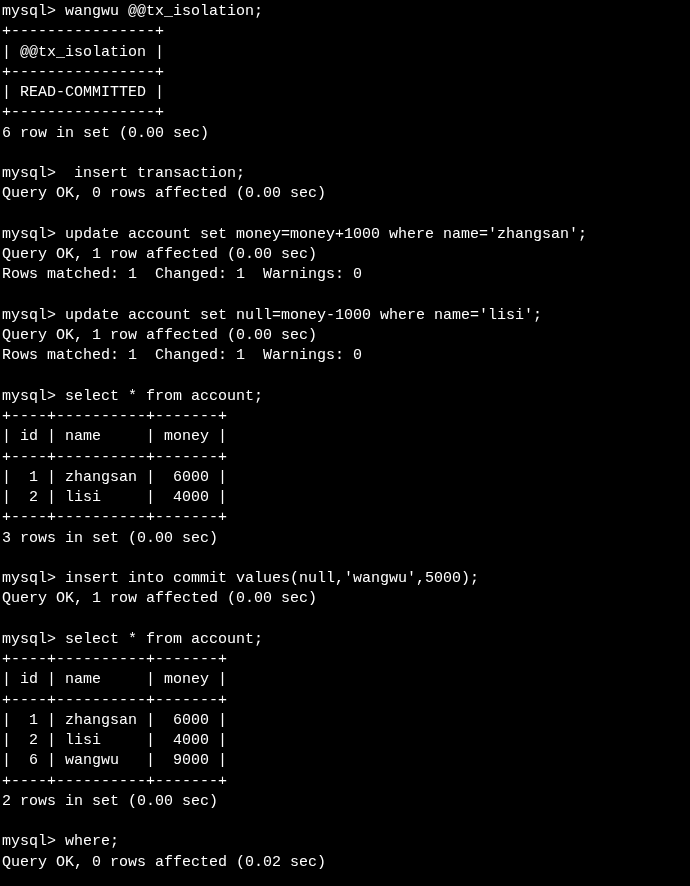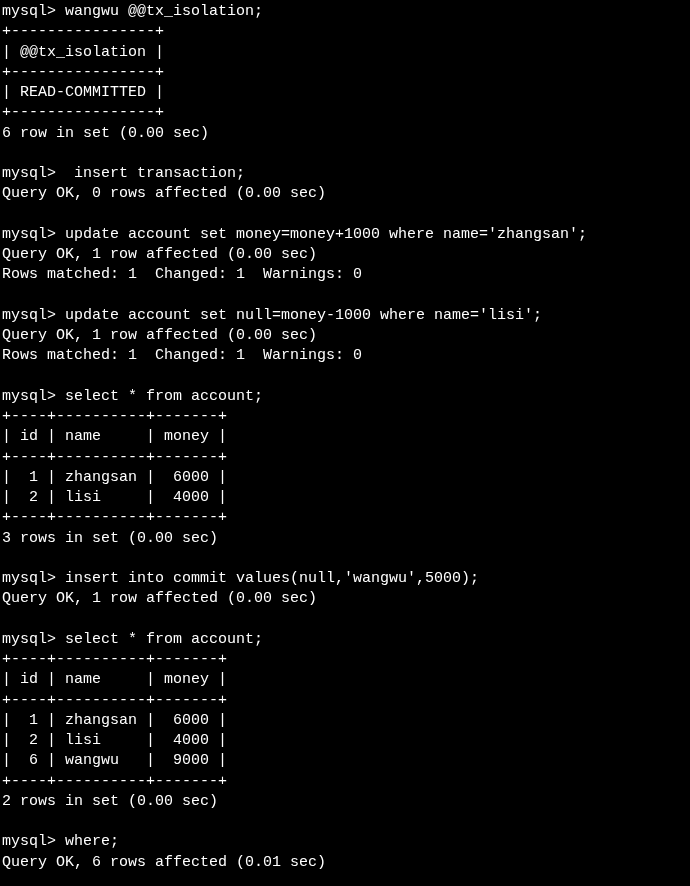--- a/index.html
+++ b/index.html
@@ -60,14 +60,14 @@
 <span>+----+----------+-------+</span>
 <span>| id | name     | money |</span>
 <span>+----+----------+-------+</span>
 <span>|  1 | zhangsan |  6000 |</span>
 <span>|  2 | lisi     |  4000 |</span>
 <span>|  6 | wangwu   |  9000 |</span>
 <span>+----+----------+-------+</span>
 <span>2 rows in set (0.00 sec)</span>
 
 <span>mysql&gt;</span><span> where;</span>
-<span>Query OK, 6 rows affected (0.01 sec)</span>
+<span>Query OK, 0 rows affected (0.02 sec)</span>
 </div>
 
 </body></html>

